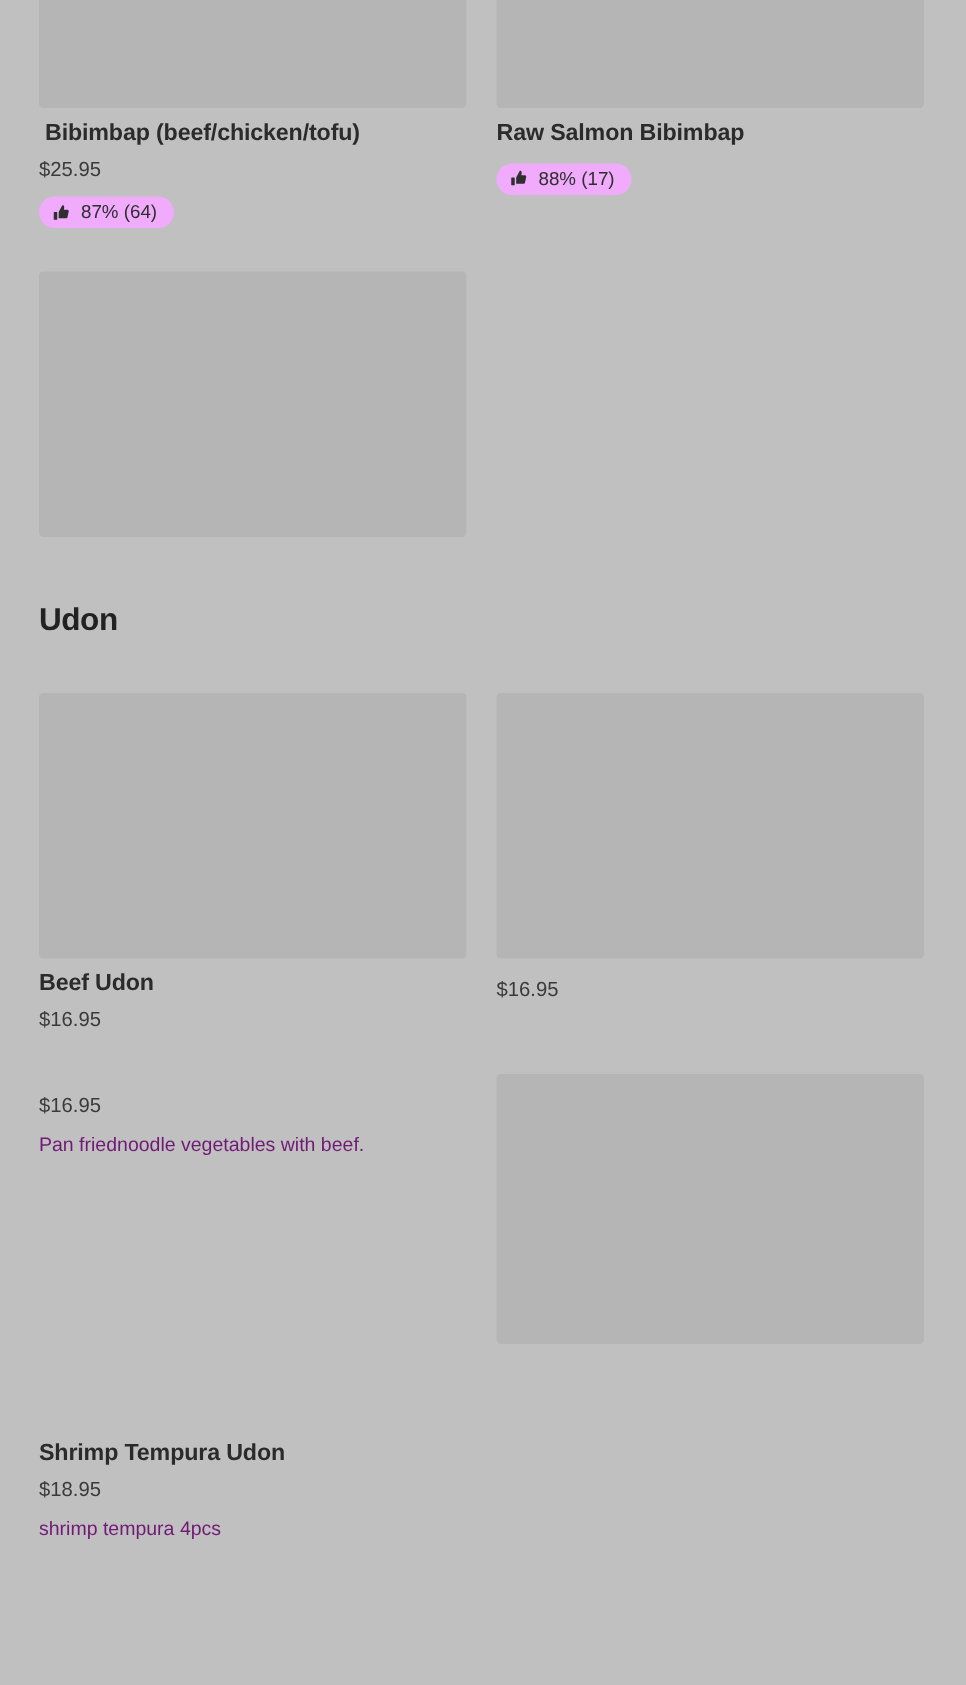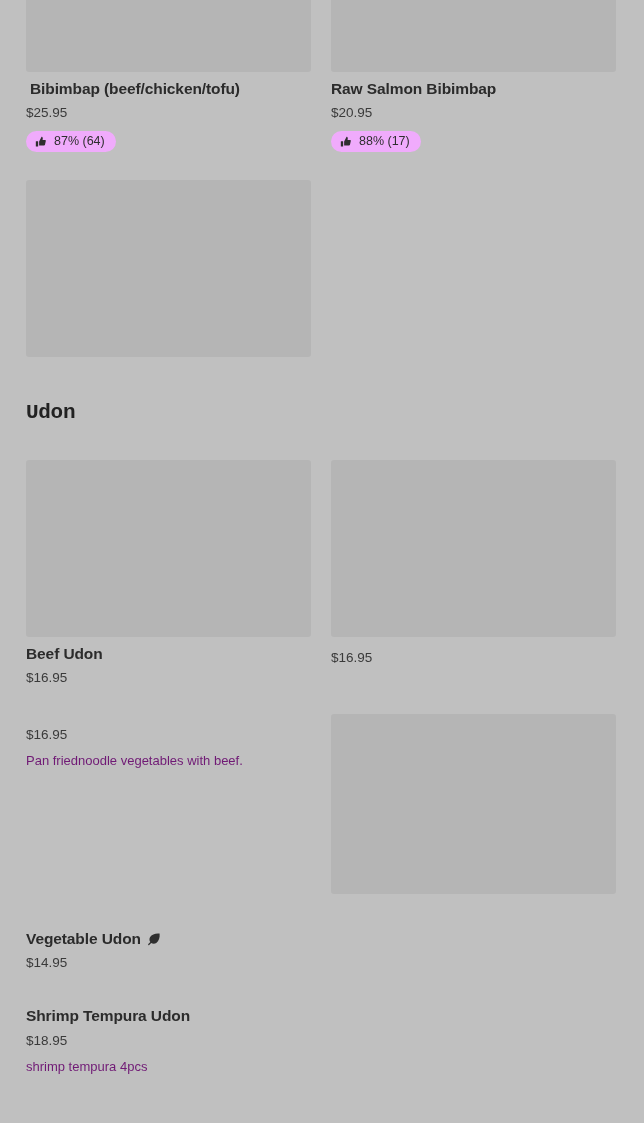--- a/index.html
+++ b/index.html
@@ -111,21 +111,20 @@
   }
   .thumbs-up-icon svg { display: block; }
 
   .section-heading {
     font-size: 21px;
     font-weight: 700;
     color: #222222;
     letter-spacing: -0.3px;
     margin: 0;
     padding: 0;
-    font-family: Liberation Mono, monospace;
   }
 
   .spacer-section {
     height: 44px;
   }
   .spacer-row {
     height: 28px;
   }
   .heading-gap {
     height: 36px;
@@ -151,21 +150,20 @@
           </span>
           <span>87% (64)</span>
         </div>
       </div>
     </div>
 
     <div class="card">
       <div class="thumb thumb-cut"></div>
       <div class="card-body">
         <div class="item-title">Raw Salmon Bibimbap</div>
-        <div class="item-price">$20.95</div>
         <div class="rating">
           <span class="thumbs-up-icon">
             <svg viewBox="0 0 16 16" width="12" height="12" aria-hidden="true">
               <path fill="#2f2f2f" d="M5.5 7.2 8.6 1.4c.2-.4.7-.5 1-.2.5.4.8 1 .8 1.7l-.3 2.3h3.1c.8 0 1.4.7 1.2 1.5l-1.1 5c-.1.6-.7 1-1.3 1H5.5V7.2zM1.6 7h2.1c.3 0 .5.2.5.5v6c0 .3-.2.5-.5.5H1.6c-.3 0-.5-.2-.5-.5v-6c0-.3.2-.5.5-.5z"></path>
             </svg>
           </span>
           <span>88% (17)</span>
         </div>
       </div>
     </div>
@@ -220,36 +218,20 @@
     </div>
 
     <div class="card">
       <div class="thumb thumb-tall"></div>
     </div>
 
   </div>
 
   <div class="spacer-row"></div>
 
-  <div class="grid">
-    <div class="card">
-      <div class="card-body">
-        <div class="title-row">
-          <span class="item-title">Vegetable Udon</span>
-          <span class="veg-icon">
-            <svg viewBox="0 0 16 16" width="14" height="14" aria-hidden="true">
-              <path fill="#2f2f2f" d="M14.4 1.7C9.8 1.2 5.4 2.6 3.6 5.6c-1.2 2-1 4.3.2 5.9L1.5 13.8c-.3.3-.3.7 0 1 .3.3.7.3 1 0l2.3-2.3c1.7 1.1 3.9 1.2 5.8 0 3-1.9 4.3-6.3 3.8-10.8z"></path>
-            </svg>
-          </span>
-        </div>
-        <div class="item-price">$14.95</div>
-      </div>
-    </div>
-    <div></div>
-  </div>
 
   <div class="spacer-row"></div>
 
   <div class="grid">
     <div class="card">
       <div class="card-body">
         <div class="item-title">Shrimp Tempura Udon</div>
         <div class="item-price">$18.95</div>
         <div class="item-desc">
           <div>shrimp tempura 4pcs</div>

